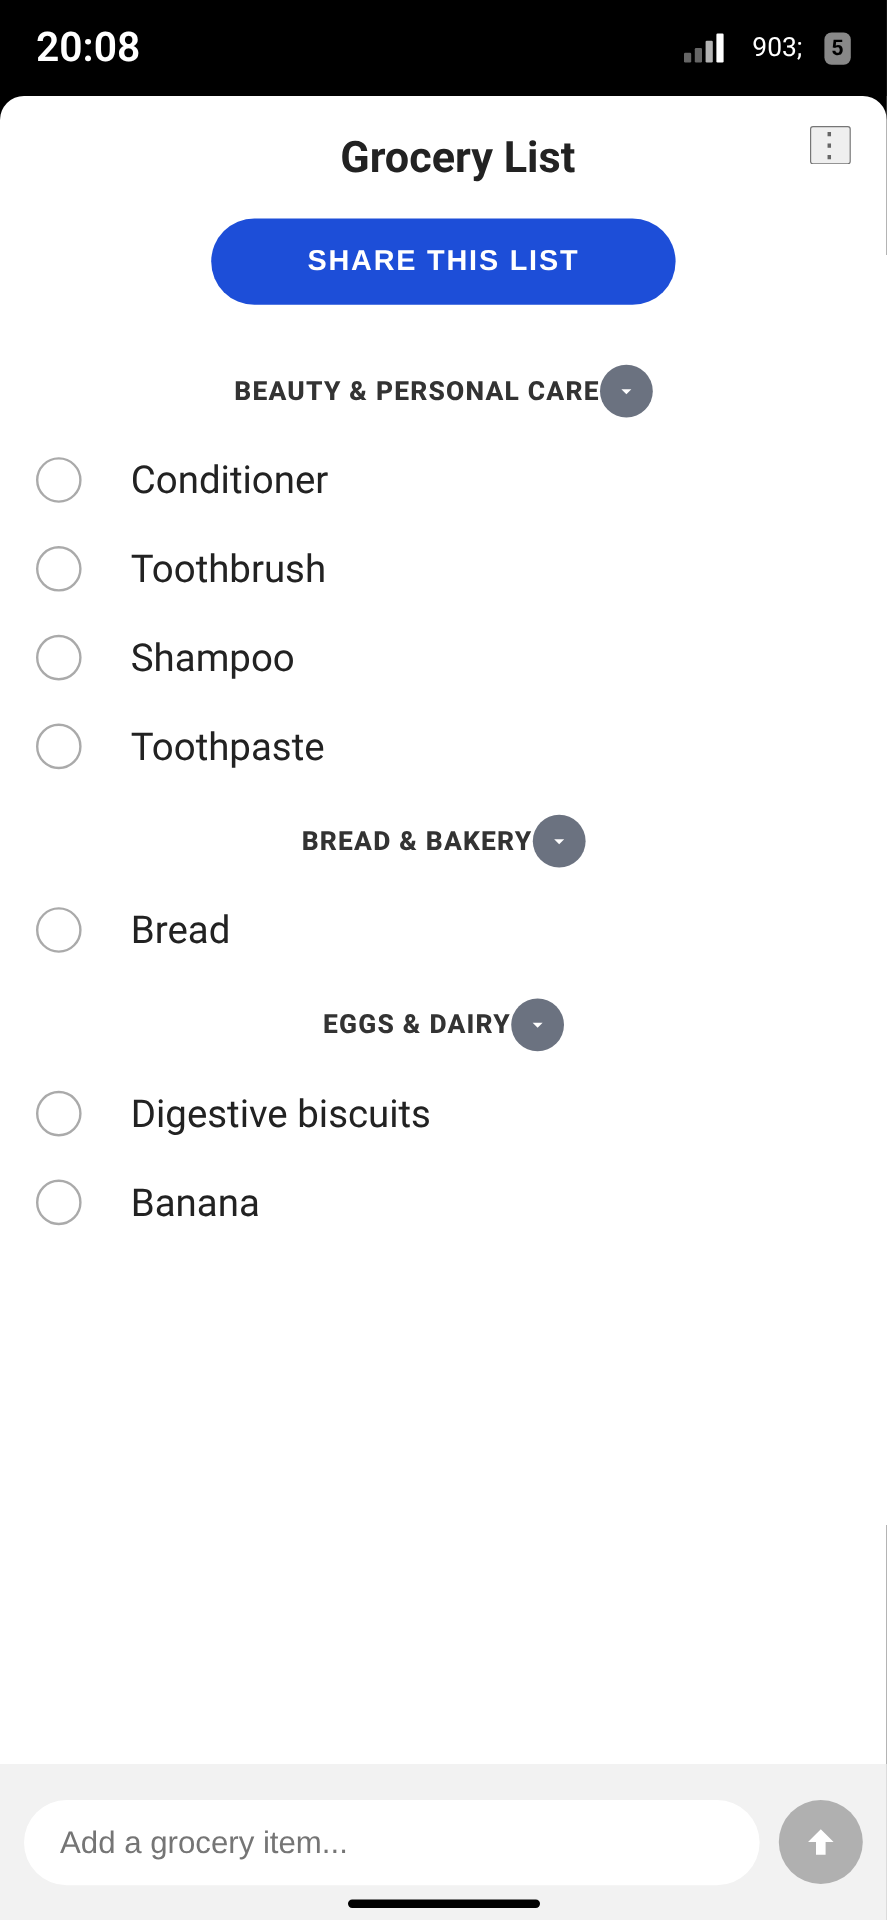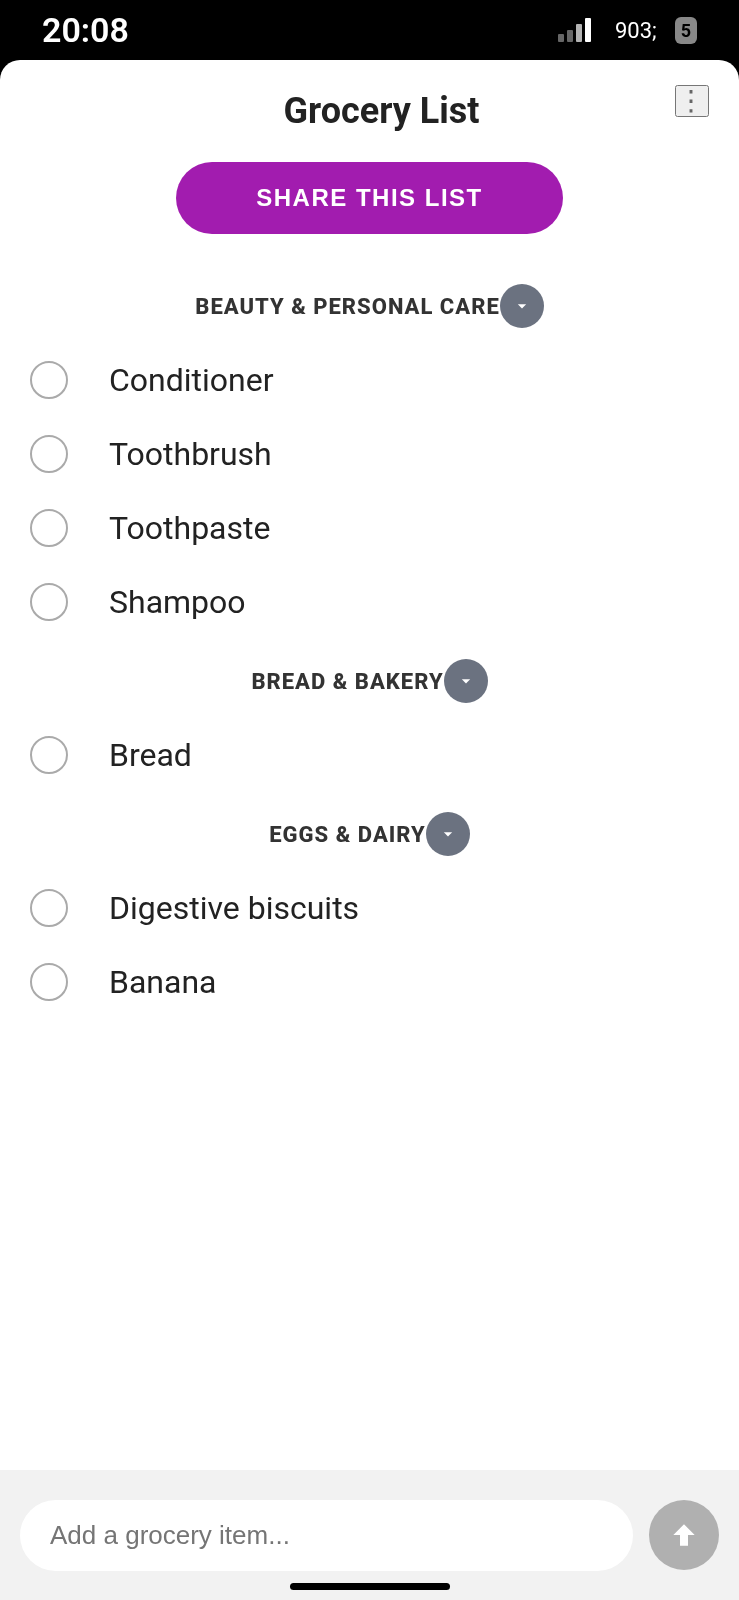--- a/index.html
+++ b/index.html
@@ -12,26 +12,26 @@
       width: 739px;
       height: 1600px;
       background: #000;
       font-family: -apple-system, BlinkMacSystemFont, 'Segoe UI', Roboto, sans-serif;
       overflow: hidden;
       position: relative;
     }
 
     
     .status-bar {
-      height: 60px;
+      height: 80px;
       background: #000;
       display: flex;
       align-items: center;
       justify-content: space-between;
-      padding: 0 42px;
+      padding: 0 30px;
     }
 
     .status-time {
       color: #fff;
       font-size: 34px;
       font-weight: 600;
     }
 
     .status-icons {
       display: flex;
@@ -112,21 +112,21 @@
     }
 
     
     .share-section {
       display: flex;
       justify-content: center;
       padding: 20px 30px 30px;
     }
 
     .share-button {
-      background: #a21caf;
+      background: #1d4ed8;
       color: #fff;
       border: none;
       border-radius: 50px;
       padding: 22px 80px;
       font-size: 24px;
       font-weight: 700;
       letter-spacing: 1.5px;
       cursor: pointer;
       text-transform: uppercase;
     }
@@ -301,25 +301,25 @@
       <div class="list-item">
         <input type="checkbox" class="item-checkbox" style="">
         <span class="item-label">Conditioner</span>
       </div>
       <div class="list-item">
         <input type="checkbox" class="item-checkbox" style="">
         <span class="item-label">Toothbrush</span>
       </div>
       <div class="list-item">
         <input type="checkbox" class="item-checkbox" style="">
+        <span class="item-label">Shampoo</span>
+      </div>
+      <div class="list-item">
+        <input type="checkbox" class="item-checkbox" style="">
         <span class="item-label">Toothpaste</span>
-      </div>
-      <div class="list-item">
-        <input type="checkbox" class="item-checkbox" style="">
-        <span class="item-label">Shampoo</span>
       </div>
       <div class="category-header">
         <span class="category-title">BREAD &amp; BAKERY</span>
         <button class="collapse-btn">
           <svg viewBox="0 0 24 24" xmlns="http://www.w3.org/2000/svg">
             <path d="M7 10l5 5 5-5z"></path>
           </svg>
         </button>
       </div>
       <div class="list-item">

